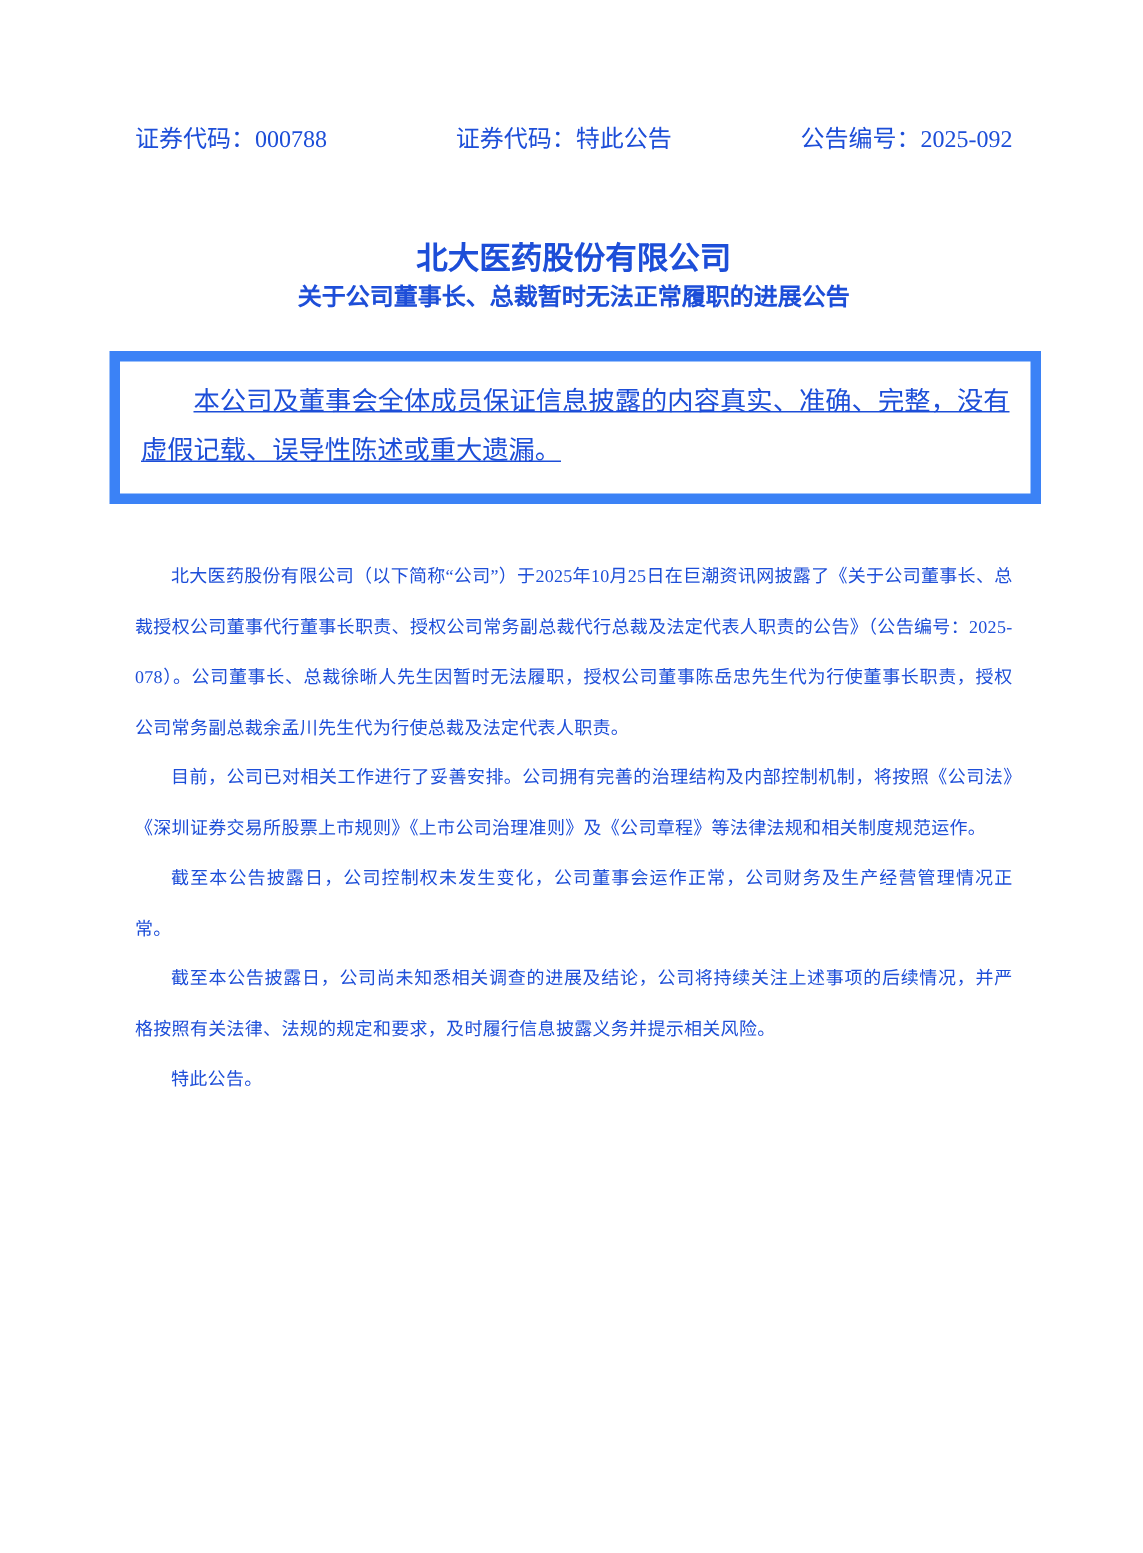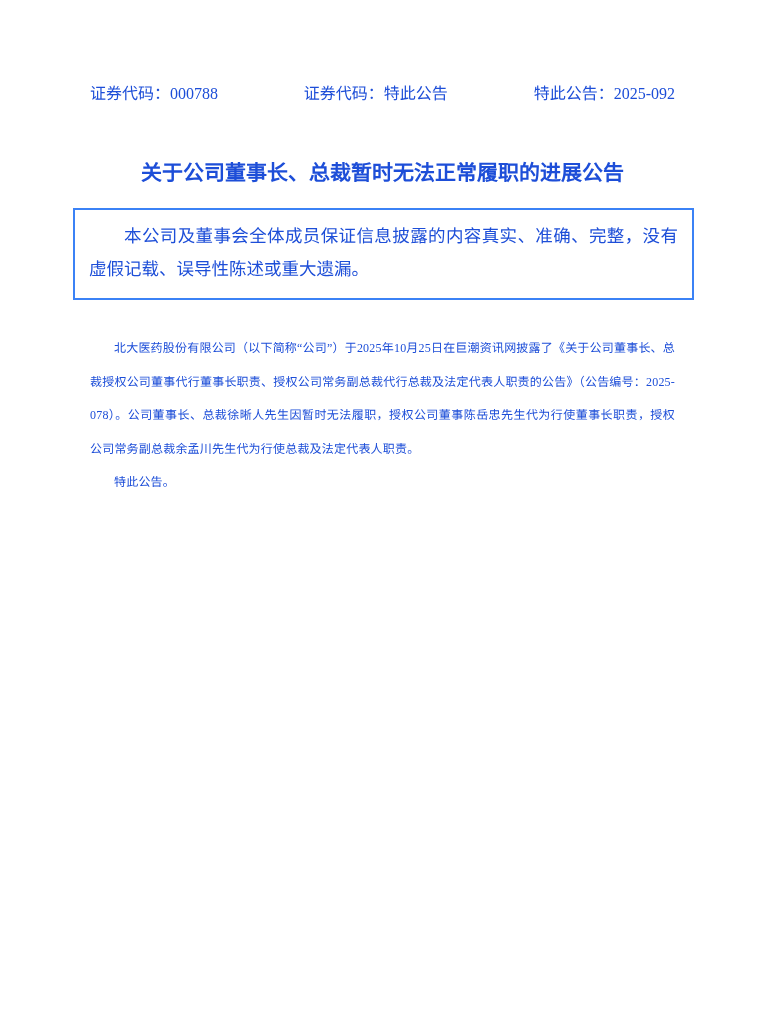--- a/index.html
+++ b/index.html
@@ -32,29 +32,29 @@
     margin-top: 56px;
     text-align: center;
     font-family: "Liberation Sans", "DejaVu Sans", sans-serif;
     font-weight: bold;
   }
   .title-company {
     font-size: 21px;
     line-height: 26px;
   }
   .title-subject {
-    font-size: 21px;
+    font-size: 16px;
     line-height: 26px;
-    margin-top: 20px;
   }
   .disclaimer-box {
     margin: 22px -19px 0 -17px;
-    border: 2px solid #3b82f6;
+    border: 7px solid #3b82f6;
     padding: 10px 14px 12px 14px;
     box-sizing: border-box;
+    text-decoration: underline;
   }
   .disclaimer-text {
     font-size: 17.5px;
     line-height: 33px;
     text-align: justify;
     text-indent: 2em;
     margin: 0;
   }
   .body-paragraphs {
     margin-top: 32px;
@@ -69,29 +69,33 @@
   }
 </style>
 </head>
 <body>
 
 <div class="page">
 
   <div class="header-row">
     <span><span>证券代码：</span><span>000788</span></span>
     <span><span>证券代码：</span><span>特此公告</span></span>
-    <span><span>特此公告：</span><span>2025-092</span></span>
+    <span><span>公告编号：</span><span>2025-092</span></span>
   </div>
 
   <div class="titles">
+    <div class="title-company">北大医药股份有限公司</div>
     <div class="title-subject">关于公司董事长、总裁暂时无法正常履职的进展公告</div>
   </div>
 
   <div class="disclaimer-box">
     <p class="disclaimer-text">本公司及董事会全体成员保证信息披露的内容真实、准确、完整，没有虚假记载、误导性陈述或重大遗漏。</p>
   </div>
 
   <div class="body-paragraphs">
       <p class="para">北大医药股份有限公司（以下简称“公司”）于2025年10月25日在巨潮资讯网披露了《关于公司董事长、总裁授权公司董事代行董事长职责、授权公司常务副总裁代行总裁及法定代表人职责的公告》（公告编号：2025-078）。公司董事长、总裁徐晰人先生因暂时无法履职，授权公司董事陈岳忠先生代为行使董事长职责，授权公司常务副总裁余孟川先生代为行使总裁及法定代表人职责。</p>
+      <p class="para">目前，公司已对相关工作进行了妥善安排。公司拥有完善的治理结构及内部控制机制，将按照《公司法》《深圳证券交易所股票上市规则》《上市公司治理准则》及《公司章程》等法律法规和相关制度规范运作。</p>
+      <p class="para">截至本公告披露日，公司控制权未发生变化，公司董事会运作正常，公司财务及生产经营管理情况正常。</p>
+      <p class="para">截至本公告披露日，公司尚未知悉相关调查的进展及结论，公司将持续关注上述事项的后续情况，并严格按照有关法律、法规的规定和要求，及时履行信息披露义务并提示相关风险。</p>
       <p class="para">特此公告。</p>
     </div>
 
 </div>
 
 </body></html>

